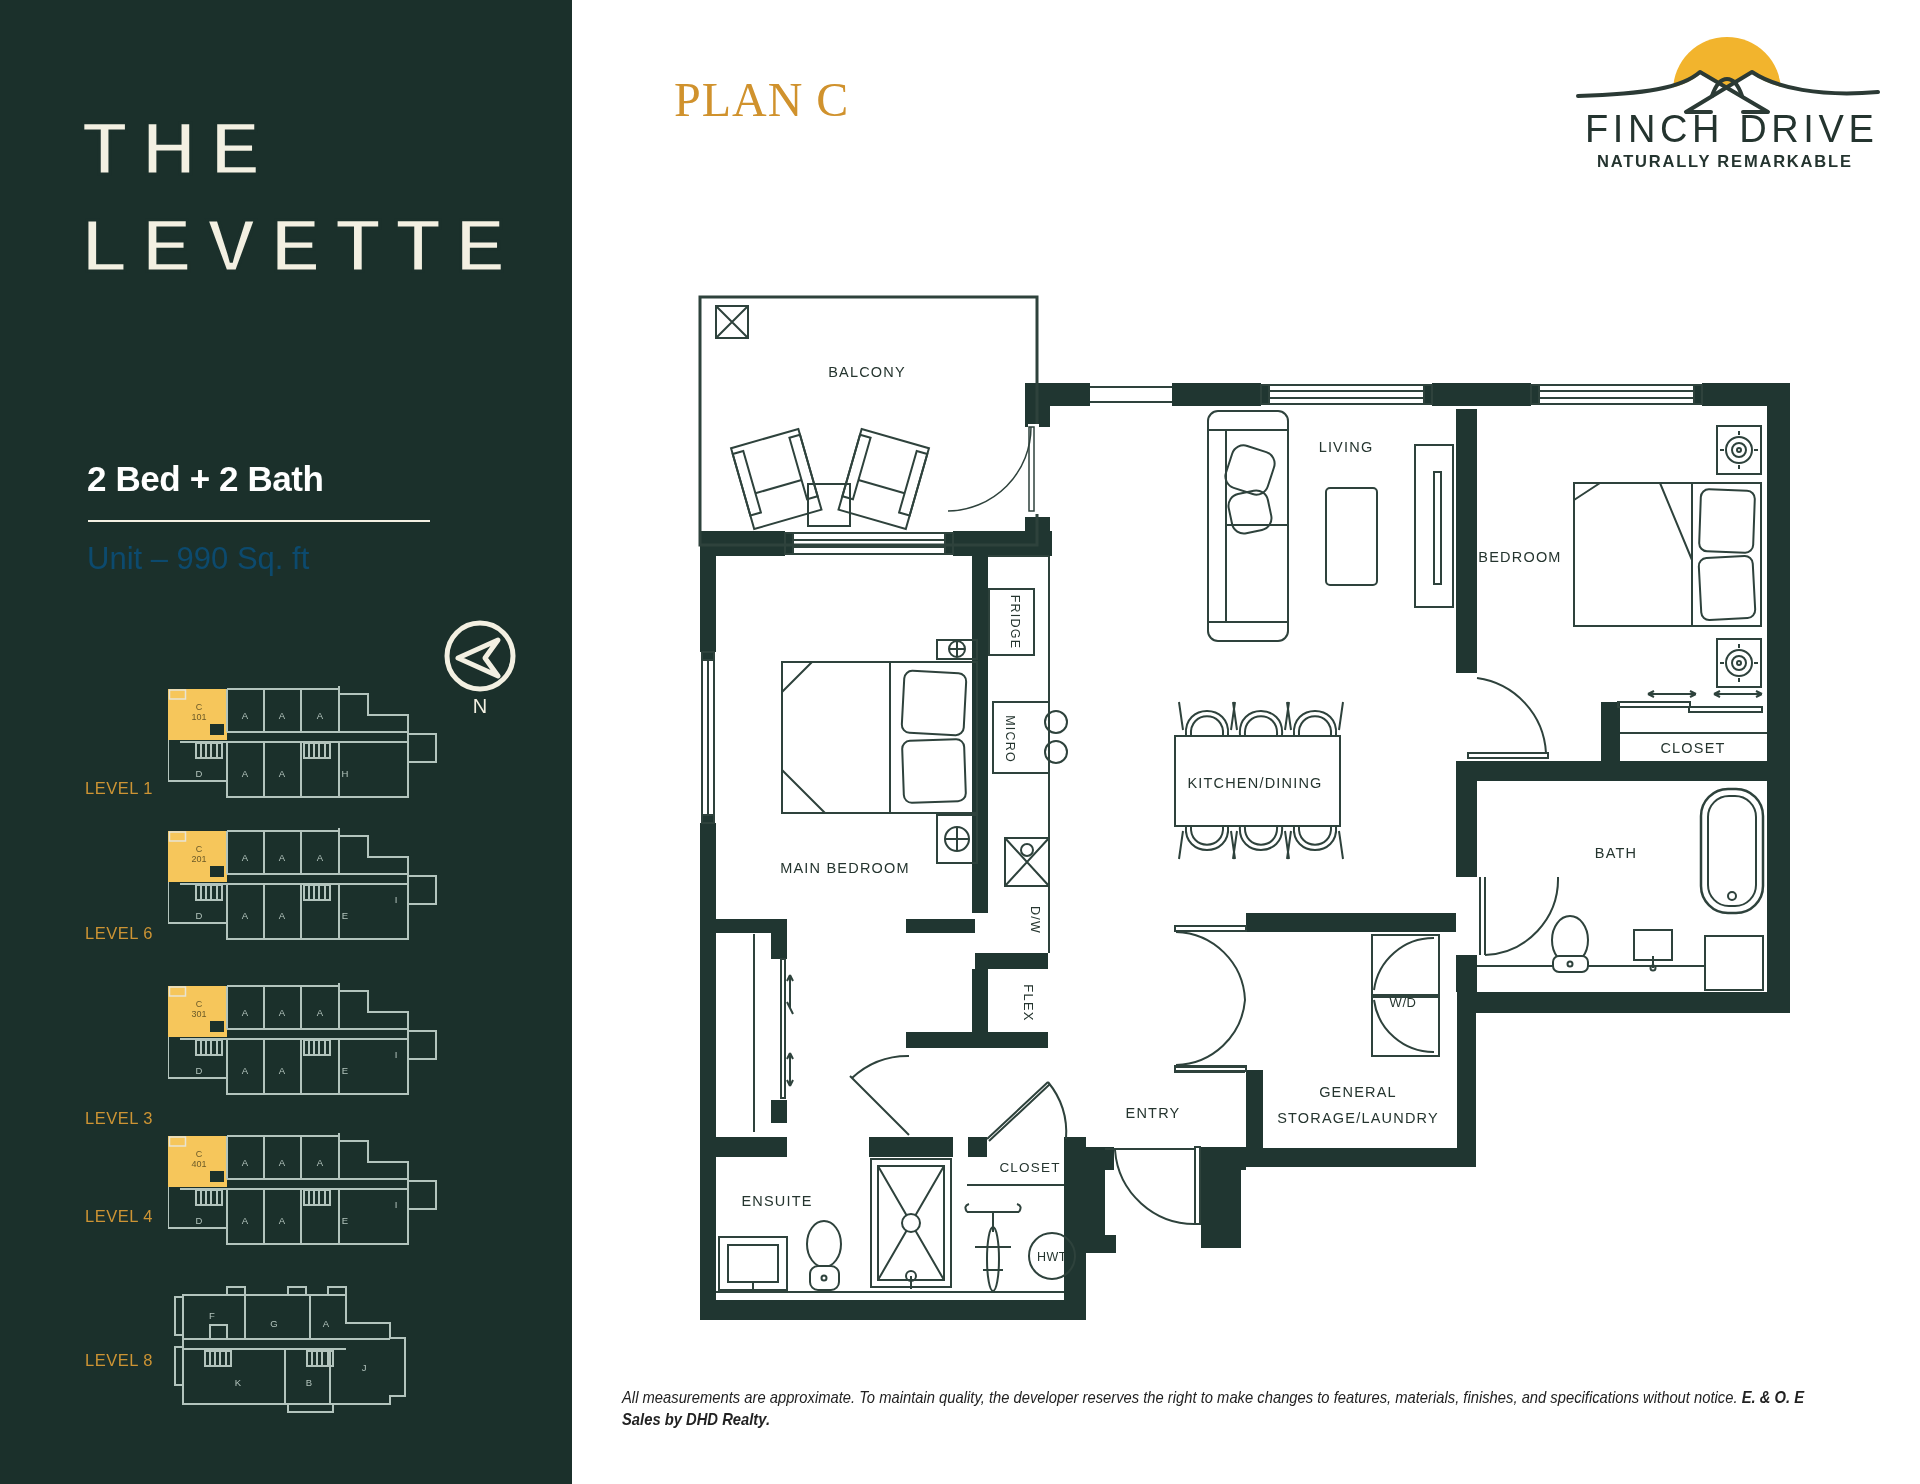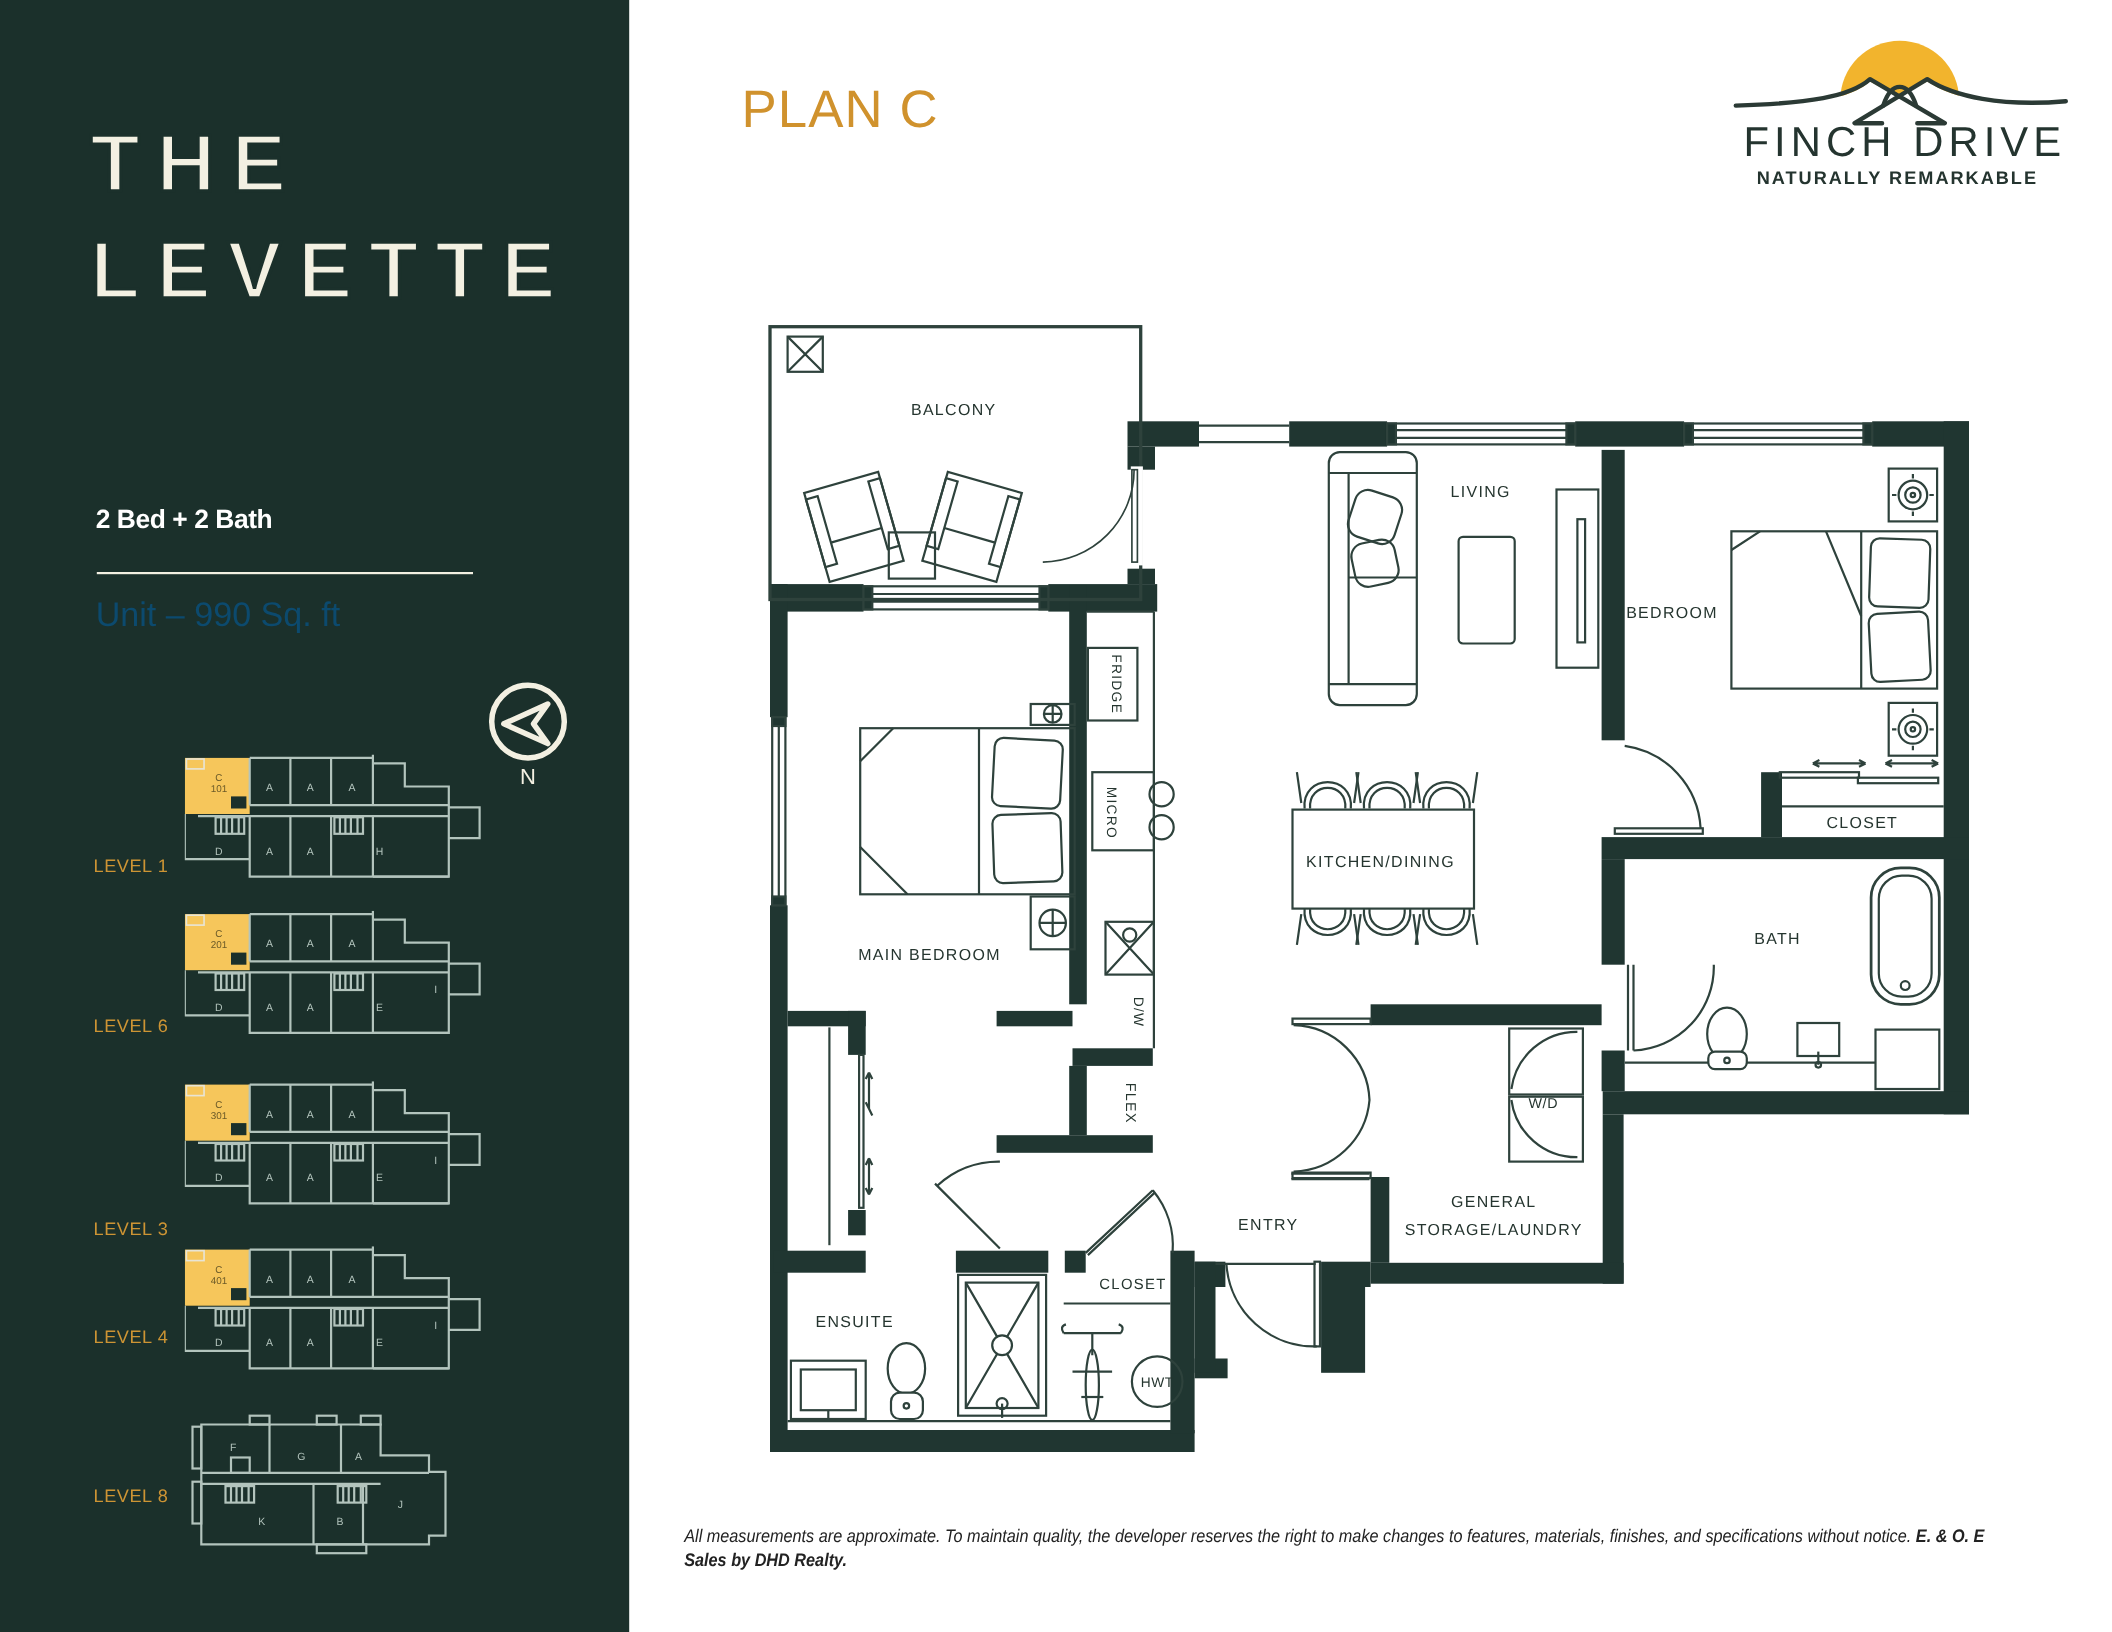--- a/index.html
+++ b/index.html
@@ -1,22 +1,22 @@
 <!DOCTYPE html>
 <html><head><meta charset="utf-8">
 <style>
 html,body{margin:0;padding:0}
 body{width:1920px;height:1484px;position:relative;background:#fff;font-family:"Liberation Sans",sans-serif;overflow:hidden}
 #sidebar{position:absolute;left:0;top:0;width:572px;height:1484px;background:#1b302b}
 #title{position:absolute;left:82px;top:100px;color:#f3f0e2;font-size:74px;letter-spacing:15px;line-height:97px;font-weight:700;-webkit-text-stroke:3px #1b302b}
-#sub1{position:absolute;left:87px;top:459px;color:#fff;font-size:24px;font-weight:bold;letter-spacing:-0.4px}
+#sub1{position:absolute;left:87px;top:459px;color:#fff;font-size:35px;font-weight:bold;letter-spacing:-0.4px}
 #divider{position:absolute;left:88px;top:520px;width:342px;height:2px;background:#f3f0e2}
 #sub2{position:absolute;left:87px;top:541px;color:#0c4a6e;font-size:31px}
 .lvl{position:absolute;left:85px;color:#cd9434;font-size:16.5px;letter-spacing:0.5px;font-weight:normal}
-#planc{position:absolute;left:674px;top:72px;color:#d0922d;font-size:48px;letter-spacing:1px;font-family:Liberation Sans, sans-serif}
+#planc{position:absolute;left:674px;top:72px;color:#d0922d;font-size:48px;letter-spacing:1px;font-family:Liberation Serif, serif}
 #disc{position:absolute;left:622px;top:1386px;width:1400px;color:#222;font-size:16.5px;font-style:italic;line-height:22px;white-space:nowrap;transform:scale(0.895,1);transform-origin:left top}
 </style></head>
 <body>
 <div id="sidebar"></div>
 <div id="title">THE<br>LEVETTE</div>
 <div id="sub1">2 Bed + 2 Bath</div>
 <div id="divider"></div>
 <div id="sub2">Unit – 990 Sq. ft</div>
 <svg style="position:absolute;left:444px;top:618px" width="76" height="110" viewBox="0 0 76 110">
 <circle cx="36" cy="38" r="33" fill="none" stroke="#f3f0e2" stroke-width="5"></circle>

